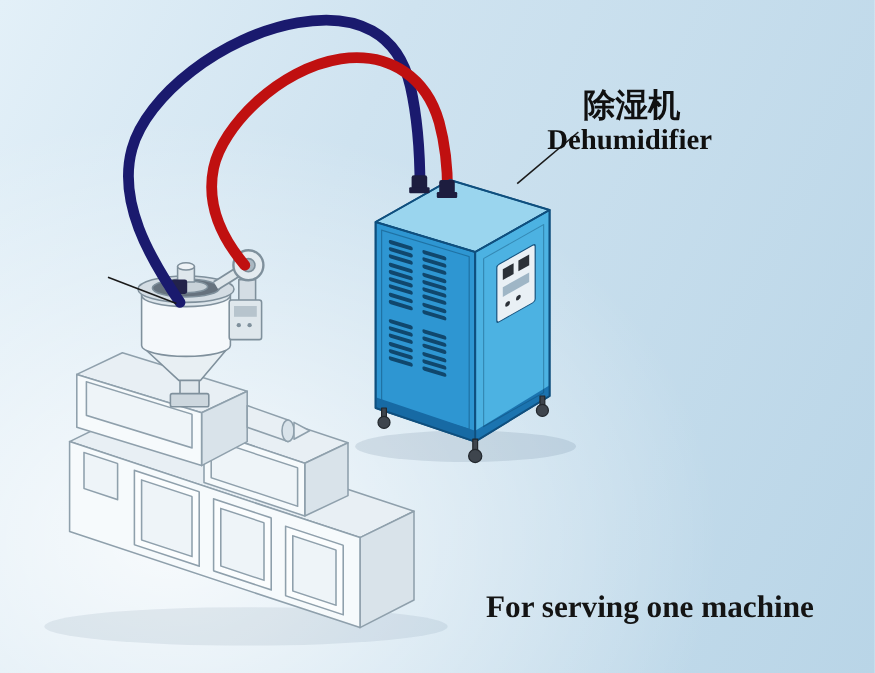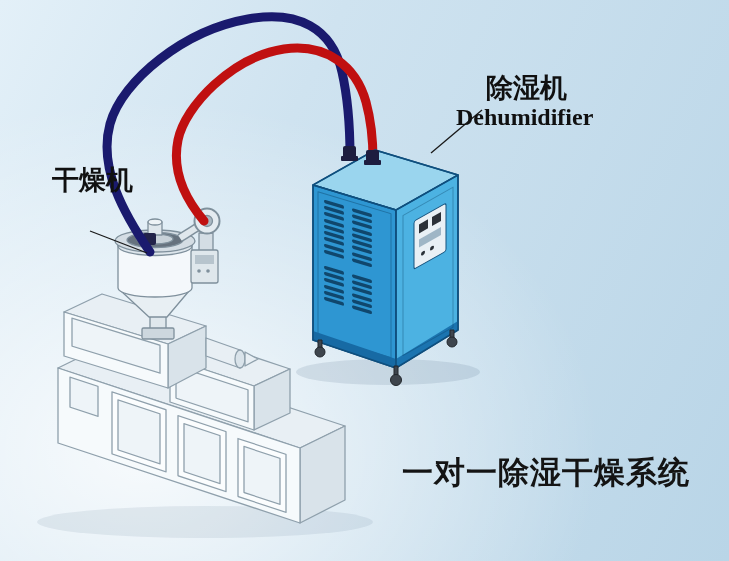--- a/index.html
+++ b/index.html
@@ -176,20 +176,19 @@
         <rect x="364" y="160" width="17" height="5" rx="1"></rect>
       </g>
     </g>
 
     <g stroke="#1a1a1a" stroke-width="1.3">
       <line x1="90" y1="231" x2="147" y2="253"></line>
       <line x1="482" y1="110" x2="431" y2="153"></line>
     </g>
   </svg>
 
-  <div class="label zh" style="left:52px; top:166px;">干燥机</div>
 
   <div class="label en" style="left:456px; top:105px;">Dehumidifier</div>
   <div class="label zh" style="left:486px; top:74px;">除湿机</div>
 
-  <div class="title-zh">一对一除湿干燥系统</div>
+  <div class="title-en">For serving one machine</div>
 
 </div>
 
 </body></html>

